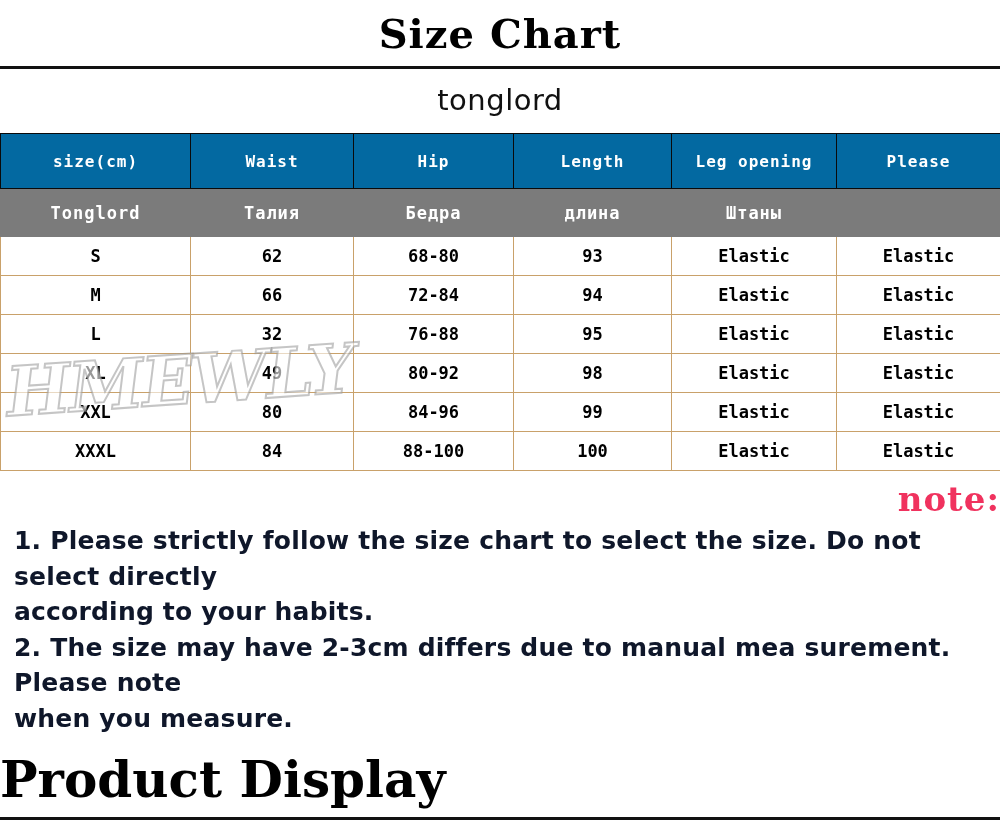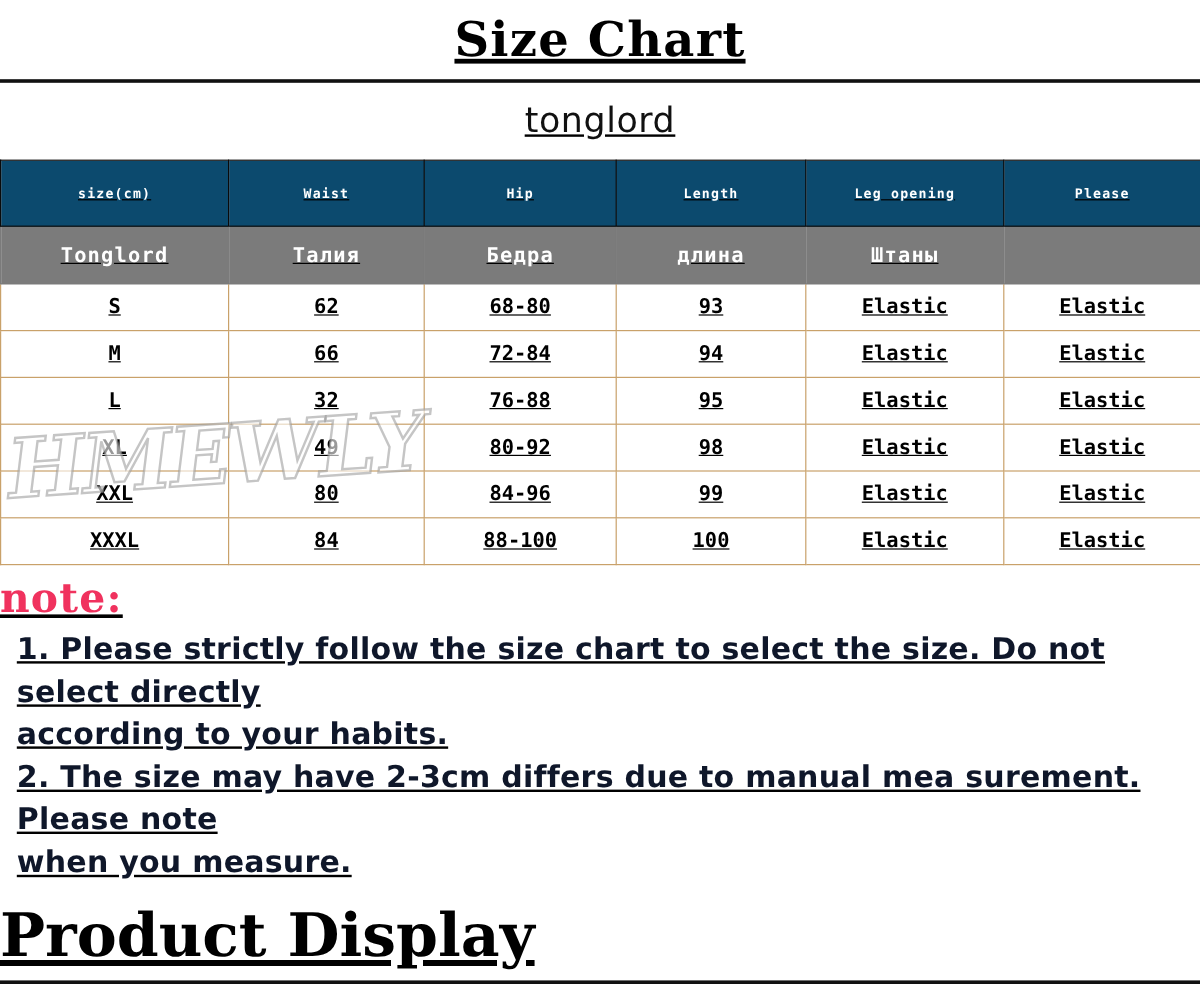--- a/index.html
+++ b/index.html
@@ -13,21 +13,20 @@
     font-family: "DejaVu Sans", sans-serif;
     color: #000;
     position: relative;
     overflow: hidden;
   }
 
   .page {
     position: relative;
     width: 1000px;
     height: 650px;
-    text-decoration: underline;
   }
 
   
   .title-block {
     text-align: center;
     padding-top: 12px;
   }
   .size-chart-title {
     font-family: "DejaVu Serif", serif;
     font-weight: bold;
@@ -60,24 +59,24 @@
   }
   table.size-table td, table.size-table th {
     border: 1px solid #c9a16a;
     text-align: center;
     font-family: "DejaVu Sans Mono", monospace;
     font-size: 17px;
     height: 38px;
     padding: 0;
   }
   tr.head-row td {
-    background: #0c4a6e;
+    background: #0369a1;
     color: #ffffff;
     font-weight: bold;
-    font-size: 11px;
+    font-size: 16px;
     letter-spacing: 1px;
     height: 54px;
     border-color: #0a0a0a;
   }
   tr.subhead-row td {
     background: #7b7b7b;
     color: #ffffff;
     font-weight: bold;
     font-size: 17px;
     letter-spacing: 1px;
@@ -92,26 +91,26 @@
   }
   .col1 { width: 190px; }
   .col2 { width: 163px; }
   .col3 { width: 160px; }
   .col4 { width: 158px; }
   .col5 { width: 165px; }
   .col6 { width: 164px; }
 
   
   .note-title {
-    text-align: left;
+    text-align: right;
     font-family: "DejaVu Serif", serif;
     font-weight: bold;
     font-size: 34px;
     color: #f0325e;
-    padding: 8px 16px 4px 0;
+    padding: 8px 0 4px 0;
     letter-spacing: 1px;
   }
   .note-body {
     padding: 0 14px;
   }
   .note-line {
     font-family: "DejaVu Sans", sans-serif;
     font-weight: bold;
     font-size: 25px;
     line-height: 1.42;

